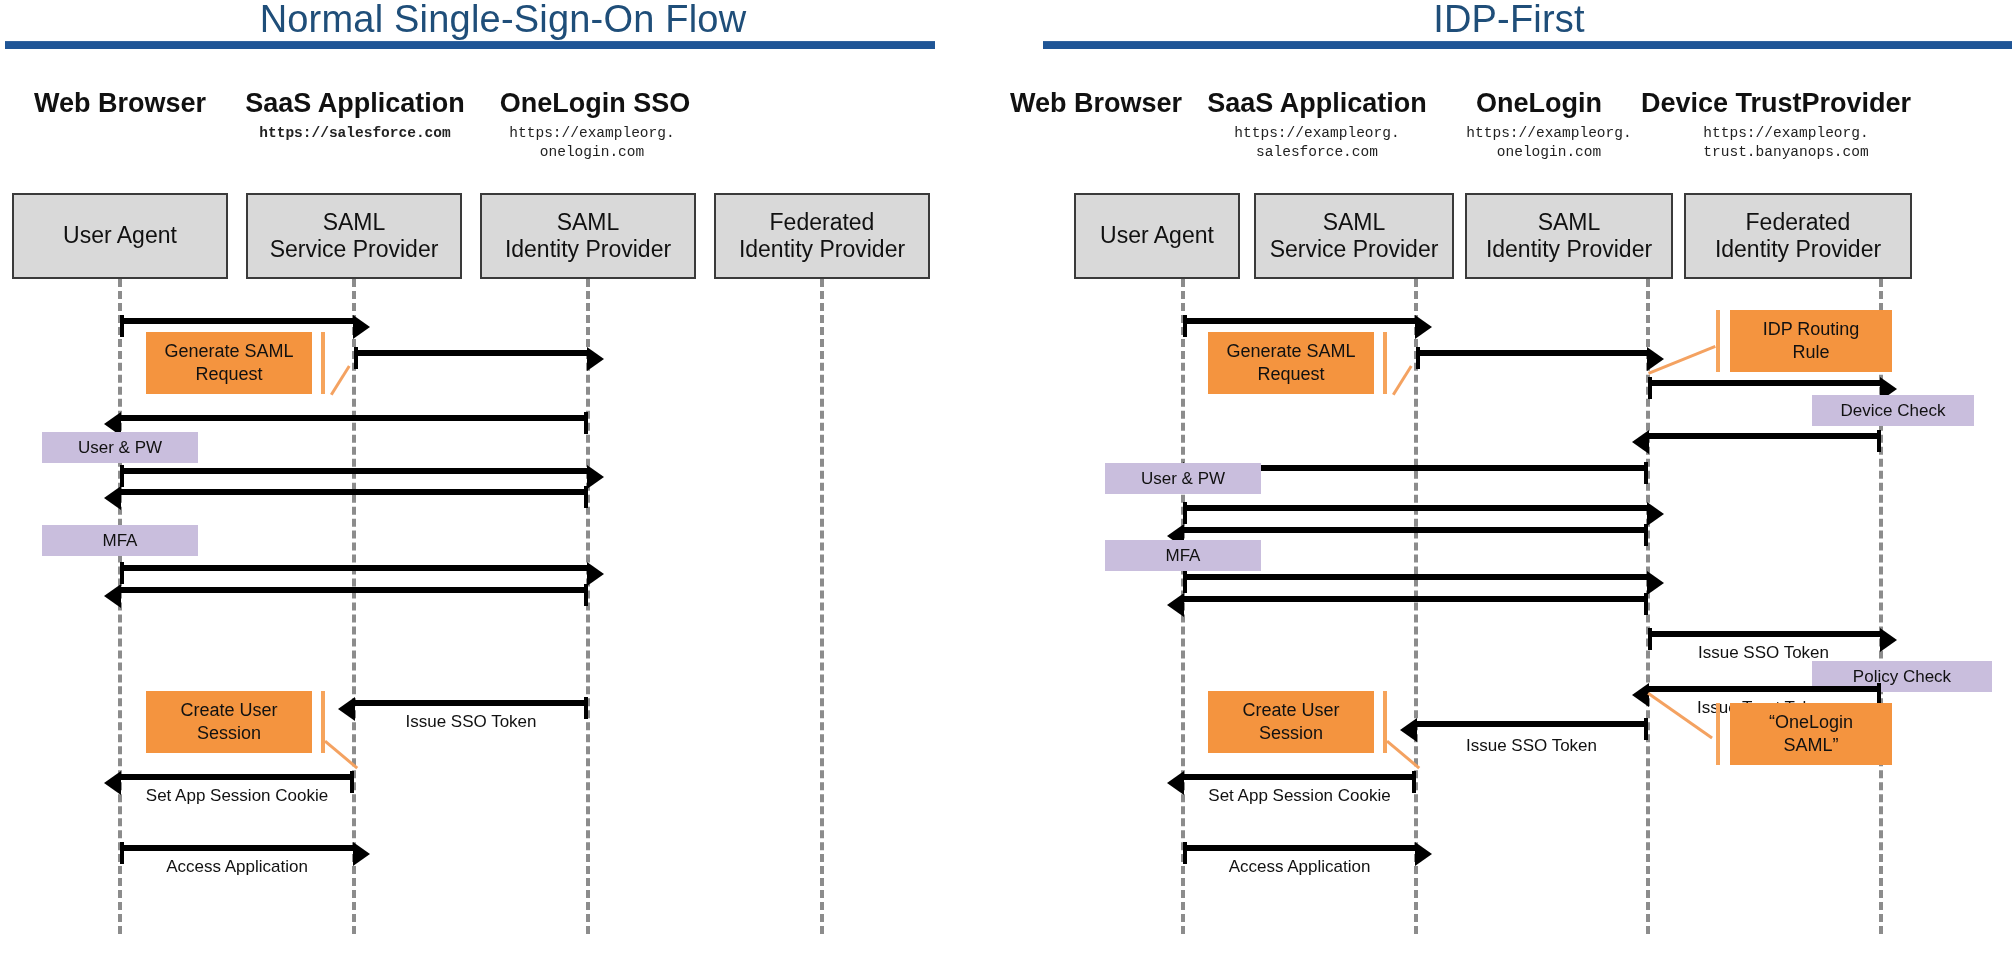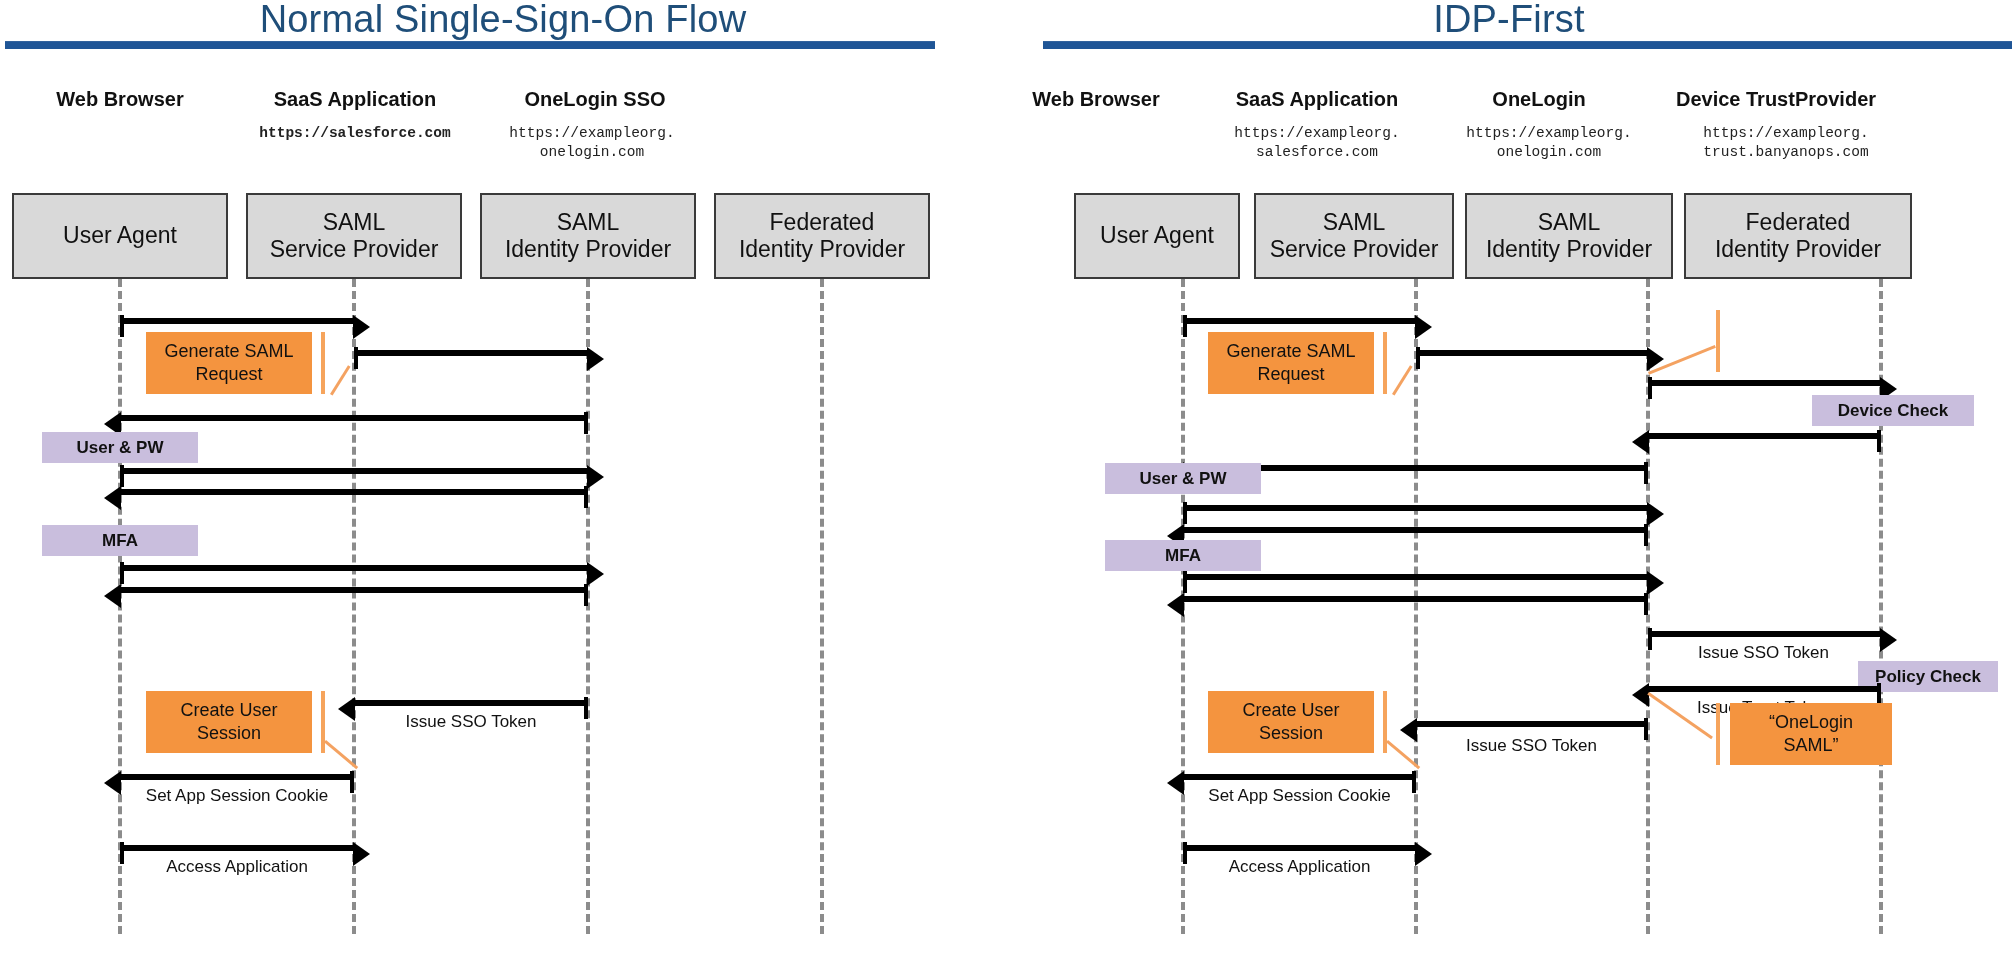--- a/index.html
+++ b/index.html
@@ -9,21 +9,21 @@
   .panel{position:absolute;top:0;height:971px;}
   #panel-left{left:0;width:1006px;}
   #panel-right{left:1006px;width:1006px;}
 
   .title{position:absolute;top:-2px;width:100%;text-align:center;
          font-size:38px;color:#1f4e79;font-weight:400;letter-spacing:.2px;
          white-space:nowrap;}
   .title-rule{position:absolute;height:7px;background:#1f5596;
               border-top:1px solid #32629d;}
 
-  .col-title{position:absolute;font-size:20px;font-weight:bold;text-align:center;
+  .col-title{position:absolute;font-size:27px;font-weight:bold;text-align:center;
              white-space:nowrap;color:#111;}
   .col-url{position:absolute;font-size:14.5px;text-align:center;color:#222;
            font-family:"Liberation Mono","DejaVu Sans Mono",monospace;
            line-height:1.32;white-space:pre-line;}
 
   .actor-box{position:absolute;background:#d9d9d9;border:2px solid #3a3a3a;
              box-sizing:border-box;display:flex;align-items:center;
              justify-content:center;text-align:center;font-size:23px;
              line-height:1.18;color:#111;}
 
@@ -45,21 +45,21 @@
   .proc-box{position:absolute;background:#f4943f;box-sizing:border-box;
             display:flex;align-items:center;justify-content:center;text-align:center;
             font-size:18px;line-height:1.3;color:#111;}
   .act-bar{position:absolute;width:4px;background:#f7a köz;}
   .act-bar{background:#f6a45c;}
   .diag{position:absolute;height:0;border-top:3px solid #f4a261;
         transform-origin:0 0;}
 
   .note-box{position:absolute;background:#c9bedd;box-sizing:border-box;
             display:flex;align-items:center;justify-content:center;
-            font-size:17px;color:#111;white-space:nowrap;font-weight:bold;}
+            font-size:17px;color:#111;white-space:nowrap;}
 </style>
 </head>
 <body>
 
 <div class="panel" id="panel-left">
 
   <div class="title">Normal Single-Sign-On Flow</div>
   <div class="title-rule" style="left:5px;top:41px;width:930px;"></div>
 
   <div class="col-title" style="left:20px;top:88px;width:200px;">Web Browser</div>
@@ -178,20 +178,22 @@
   <div class="proc-box" style="left:202px;top:332px;width:166px;height:62px;white-space:pre-line;">Generate SAML
 Request</div>
   <div class="act-bar" style="left:377px;top:332px;height:62px;"></div>
   <div class="diag" style="left:386px;top:394px;width:34px;transform:rotate(-58deg);"></div>
 
   <div class="arrow r" style="left:410px;top:350px;width:232px;">
       <span class="tail"></span>
     </div>
 
   <div class="act-bar" style="left:710px;top:310px;height:62px;"></div>
+  <div class="proc-box" style="left:724px;top:310px;width:162px;height:62px;white-space:pre-line;">IDP Routing
+Rule</div>
   <div class="diag" style="left:642px;top:372px;width:72px;transform:rotate(-22deg);"></div>
 
   <div class="arrow r" style="left:642px;top:380px;width:233px;">
       <span class="tail"></span>
     </div>
   <div class="note-box" style="left:806px;top:395px;width:162px;height:31px;">Device Check</div>
 
   <div class="arrow l" style="left:642px;top:433px;width:233px;">
       <span class="tail"></span>
     </div>
@@ -217,21 +219,21 @@
 
   <div class="arrow l" style="left:177px;top:596px;width:465px;">
       <span class="tail"></span>
     </div>
 
   <div class="arrow r" style="left:642px;top:631px;width:233px;">
       <span class="tail"></span>
     </div>
   <div class="msg-label" style="left:640px;top:643px;width:235px;">Issue SSO Token</div>
 
-  <div class="note-box" style="left:852px;top:661px;width:140px;height:31px;">Policy Check</div>
+  <div class="note-box" style="left:806px;top:661px;width:180px;height:31px;">Policy Check</div>
 
   <div class="arrow l" style="left:642px;top:686px;width:233px;">
       <span class="tail"></span>
     </div>
   <div class="msg-label" style="left:640px;top:698px;width:235px;">Issue Trust Token</div>
 
   <div class="act-bar" style="left:710px;top:703px;height:62px;"></div>
   <div class="proc-box" style="left:724px;top:703px;width:162px;height:62px;white-space:pre-line;">“OneLogin
 SAML”</div>
   <div class="diag" style="left:643px;top:692px;width:78px;transform:rotate(35deg);"></div>

